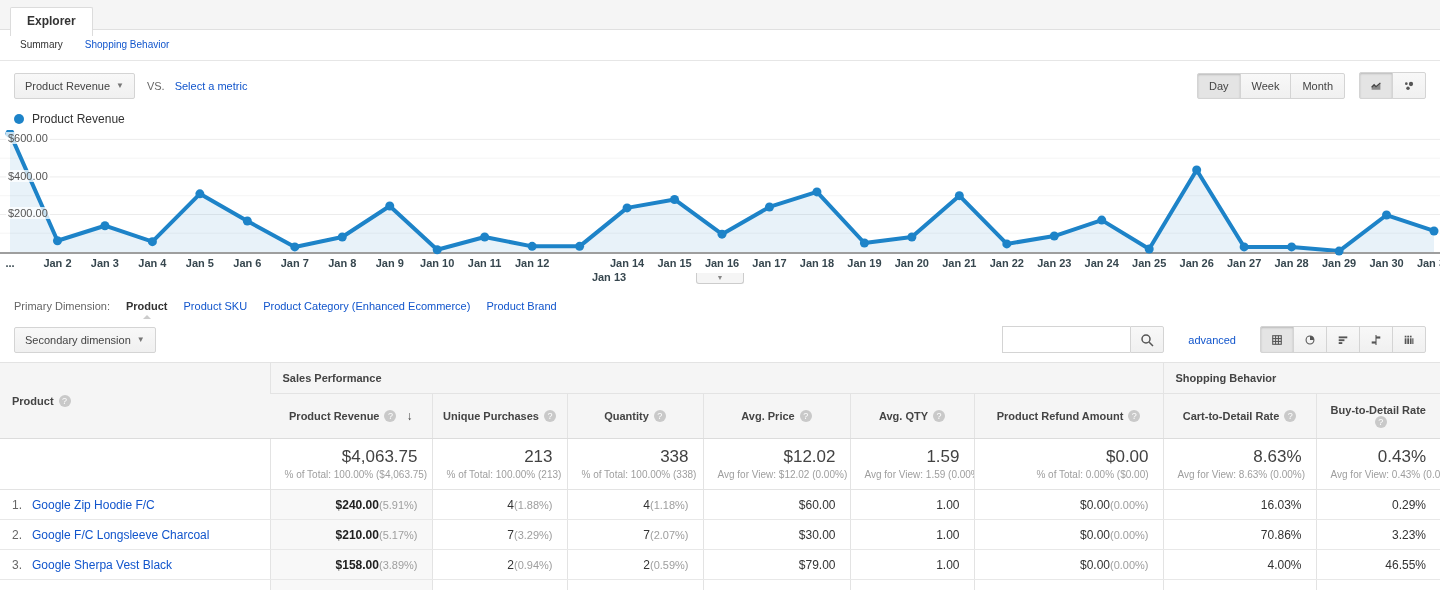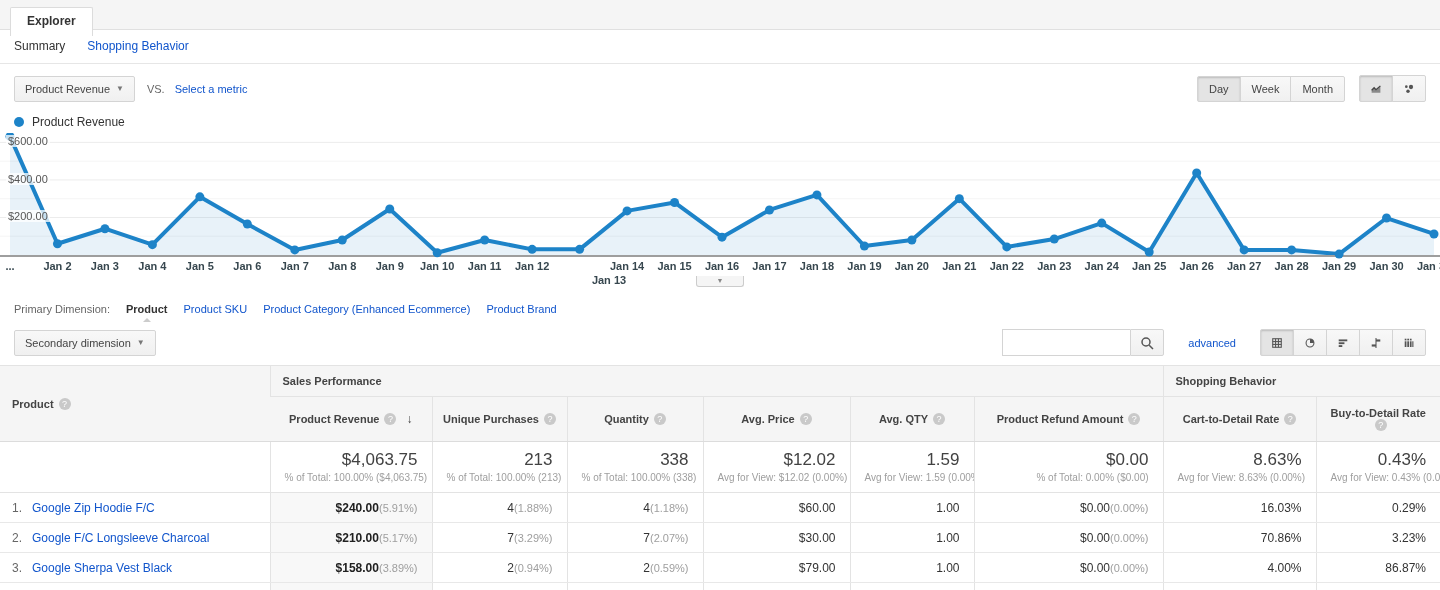--- a/index.html
+++ b/index.html
@@ -2,21 +2,21 @@
 <html><head>
 <meta charset="utf-8">
 <style>
   * { margin:0; padding:0; box-sizing:border-box; }
   html,body { width:1440px; height:590px; overflow:hidden; background:#fff;
     font-family:"Liberation Sans", sans-serif; color:#333; }
   
   .tabstrip { background:#f5f5f5; border-bottom:1px solid #e0e0e0; padding:6px 0 0 10px; height:30px; }
   .tab { display:inline-block; background:#fff; border:1px solid #dcdcdc; border-bottom:none;
     font-size:12px; font-weight:bold; color:#333; padding:6px 16px 8px; border-radius:2px 2px 0 0; position:relative; top:1px; }
-  .subtabs { padding:9px 14px 10px; border-bottom:1px solid #e6e6e6; font-size:12px; }
+  .subtabs { padding:9px 20px 10px; border-bottom:1px solid #e6e6e6; font-size:10px; }
   .subtab { margin-right:22px; cursor:pointer; color:#15c; text-decoration:none; }
   .subtab.active { color:#333; cursor:default; }
   
   .metric-row { display:flex; align-items:center; padding:11px 14px; }
   .btn { display:inline-flex; align-items:center; gap:6px; background:linear-gradient(#f8f8f8,#f0f0f0);
     border:1px solid #d4d4d4; border-radius:2px; color:#444; font-size:11px; padding:6px 10px; cursor:pointer; white-space:nowrap; }
   .btn .caret { font-size:8px; color:#777; }
   .vs { font-size:11px; color:#666; margin:0 10px 0 12px; }
   .link { color:#15c; font-size:12px; text-decoration:none; cursor:pointer; }
   .spacer { flex:1; }
@@ -359,21 +359,21 @@
       </tr>
       <tr class="data-row">
         <td class="product-cell"><span class="rank">3.</span><a class="prod-link">Google Sherpa Vest Black</a></td>
         <td class="sorted-col"><span class="num-main bold">$158.00</span><span class="num-pct">(3.89%)</span></td>
         <td><span class="num-main">2</span><span class="num-pct">(0.94%)</span></td>
         <td><span class="num-main">2</span><span class="num-pct">(0.59%)</span></td>
         <td><span class="num-main">$79.00</span></td>
         <td><span class="num-main">1.00</span></td>
         <td><span class="num-main">$0.00</span><span class="num-pct">(0.00%)</span></td>
         <td><span class="num-main">4.00%</span></td>
-        <td><span class="num-main">86.87%</span></td>
+        <td><span class="num-main">46.55%</span></td>
       </tr>
       <tr class="data-row">
         <td class="product-cell"></td>
         <td class="sorted-col"></td>
         <td></td>
         <td></td>
         <td></td>
         <td></td>
         <td></td>
         <td></td>

